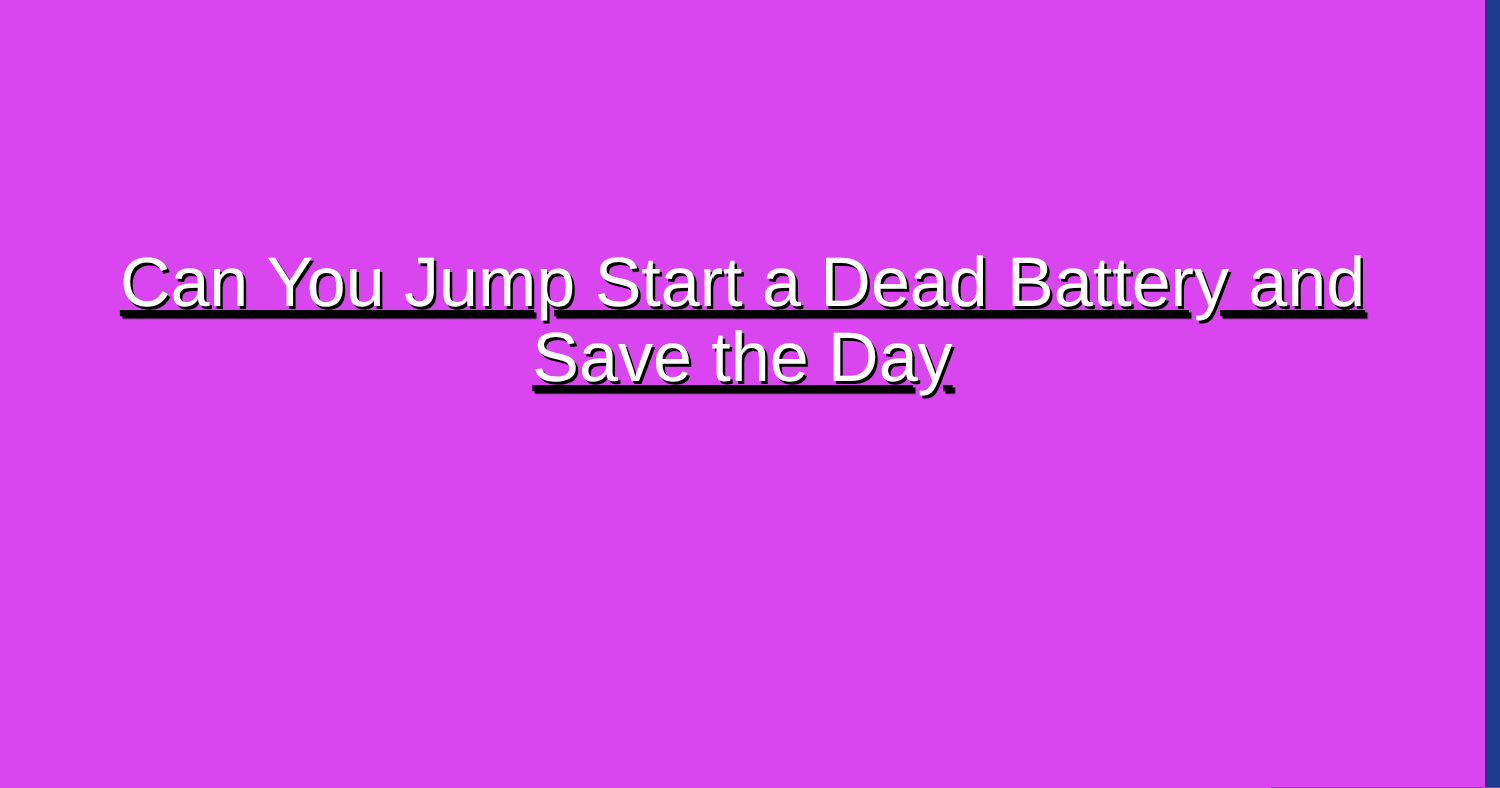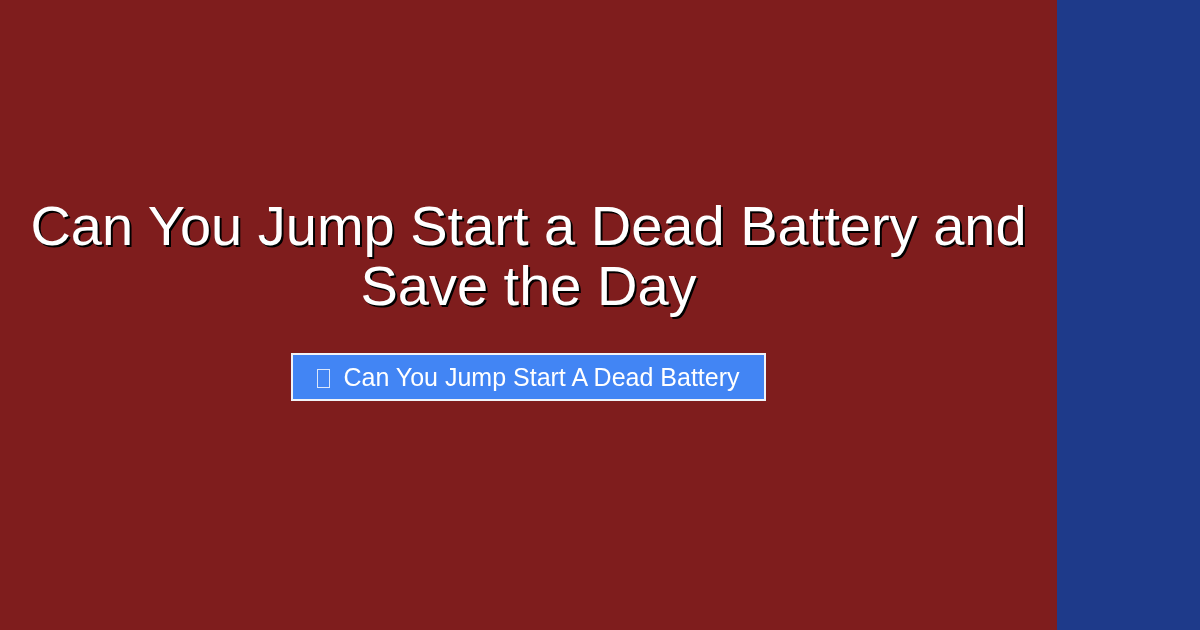--- a/index.html
+++ b/index.html
@@ -12,27 +12,28 @@
     width: 1200px;
     height: 630px;
     overflow: hidden;
     font-family: "Liberation Sans", sans-serif;
     background: #1e3a8a;
   }
 
   .og-card {
     position: relative;
     box-sizing: border-box;
-    width: 1057px;
+    width: 1188px;
     height: 630px;
-    background: #7f1d1d;
+    background: #d946ef;
     display: flex;
     flex-direction: column;
     align-items: center;
     justify-content: flex-start;
+    text-decoration: underline;
   }
 
   .card-inner {
     width: 1200px;
     padding: 0 60px;
     box-sizing: border-box;
     display: flex;
     flex-direction: column;
     align-items: center;
   }
@@ -97,21 +98,15 @@
   }
 </style>
 </head>
 <body>
 
 <div class="og-card">
   <div class="card-inner">
 
     <h1 class="og-title">Can You Jump Start a Dead Battery and Save the Day</h1>
 
-    <div class="cta-wrap">
-      <a class="cta-button" href="#">
-        <span class="cta-icon"></span>
-        <span class="cta-label">Can You Jump Start A Dead Battery</span>
-      </a>
-    </div>
 
   </div>
 </div>
 
 </body></html>

